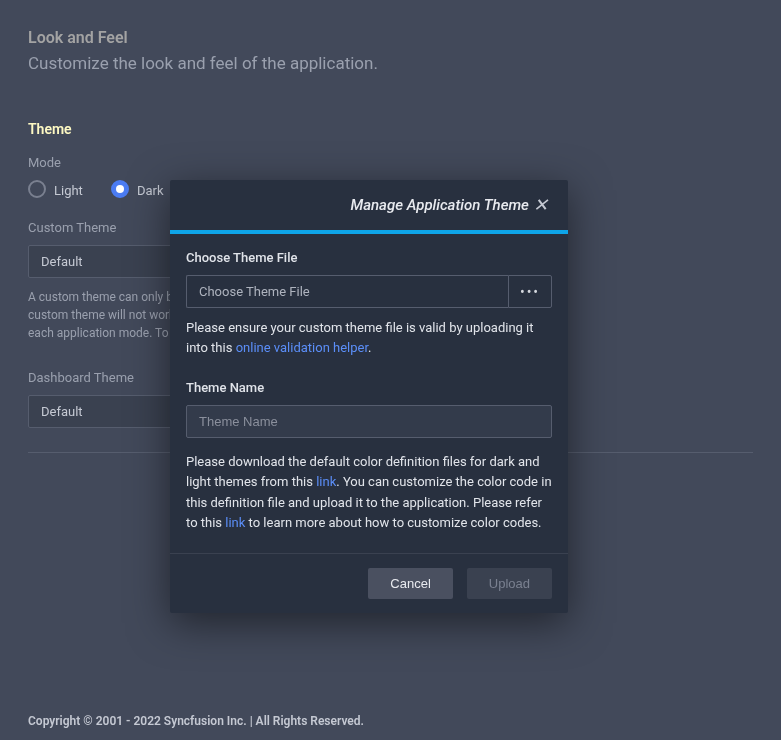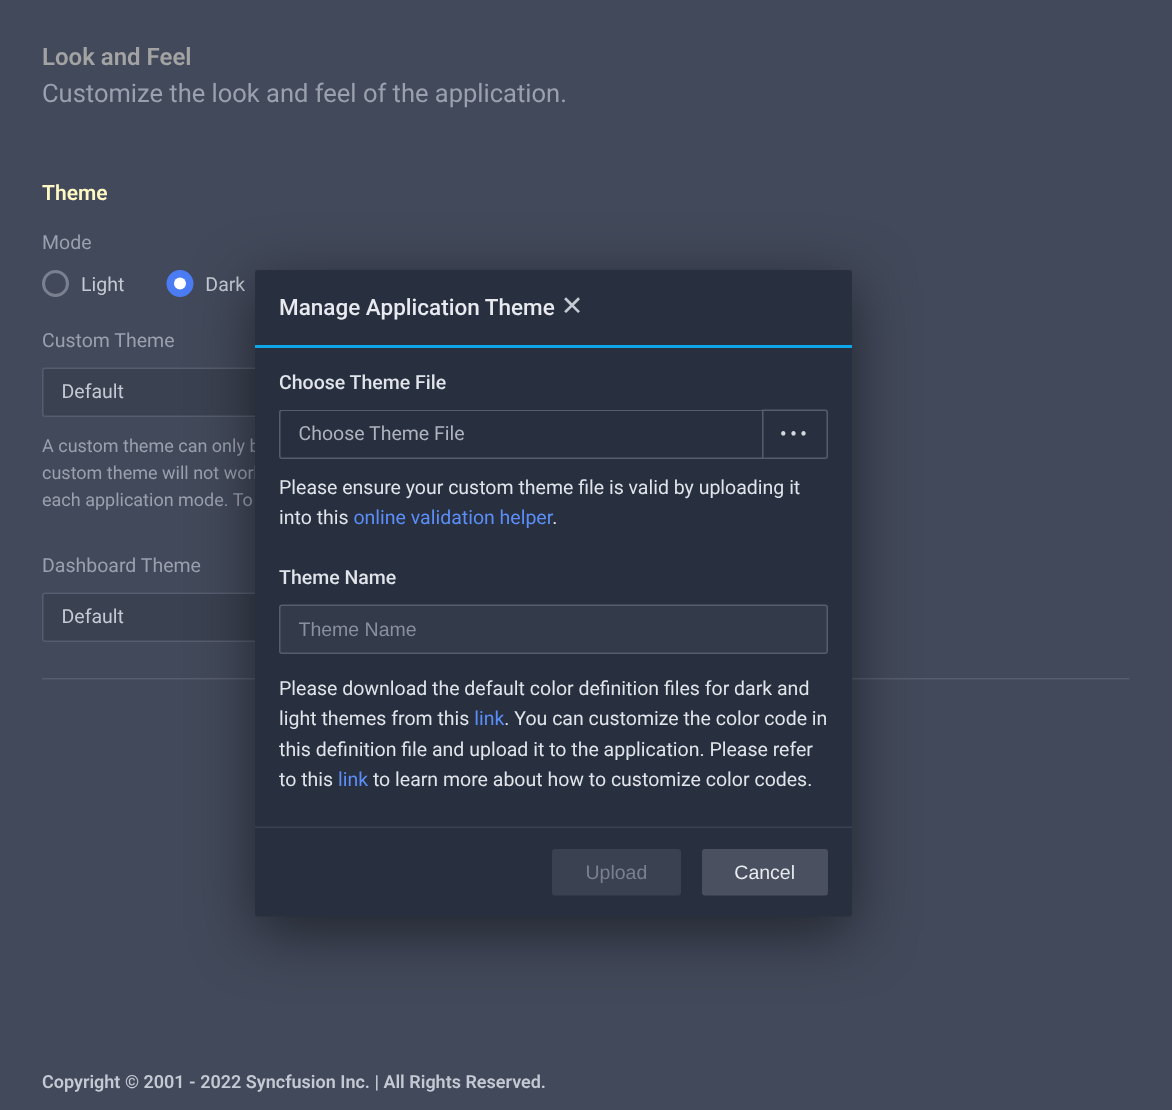--- a/index.html
+++ b/index.html
@@ -112,24 +112,25 @@
       top: 180px;
       left: 170px;
       width: 398px;
       background: #28303f;
       border-radius: 2px;
       box-shadow: 0 10px 40px rgba(0,0,0,0.5);
       color: #d5d8de;
     }
     .dialog-header {
       display: flex;
-      justify-content: flex-start;
+      justify-content: flex-end;
       align-items: center;
       padding: 14px 16px;
-      border-bottom: 2px solid #0ea5e9;
+      border-bottom: 4px solid #0ea5e9;
+      font-style: italic;
     }
     .dialog-title {
       font-size: 15px;
       font-weight: 500;
       color: #e8eaef;
     }
     .dialog-close {
       cursor: pointer;
       color: #c5c9d3;
       font-size: 18px;
@@ -273,16 +274,16 @@
     </div>
 
     <div class="dialog-field-label">Theme Name</div>
     <input class="text-input" type="text" placeholder="Theme Name" style="">
 
     <div class="dialog-help" style="margin-bottom:0">
       <span>Please download the default color definition files for dark and light themes from this </span><a>link</a><span>. You can customize the color code in this definition file and upload it to the application. Please refer to this </span><a>link</a><span> to learn more about how to customize color codes.</span>
     </div>
   </div>
   <div class="dialog-footer">
+    <button class="btn btn-secondary">Cancel</button>
     <button class="btn btn-disabled">Upload</button>
-    <button class="btn btn-secondary">Cancel</button>
   </div>
 </div>
 
 </body></html>

